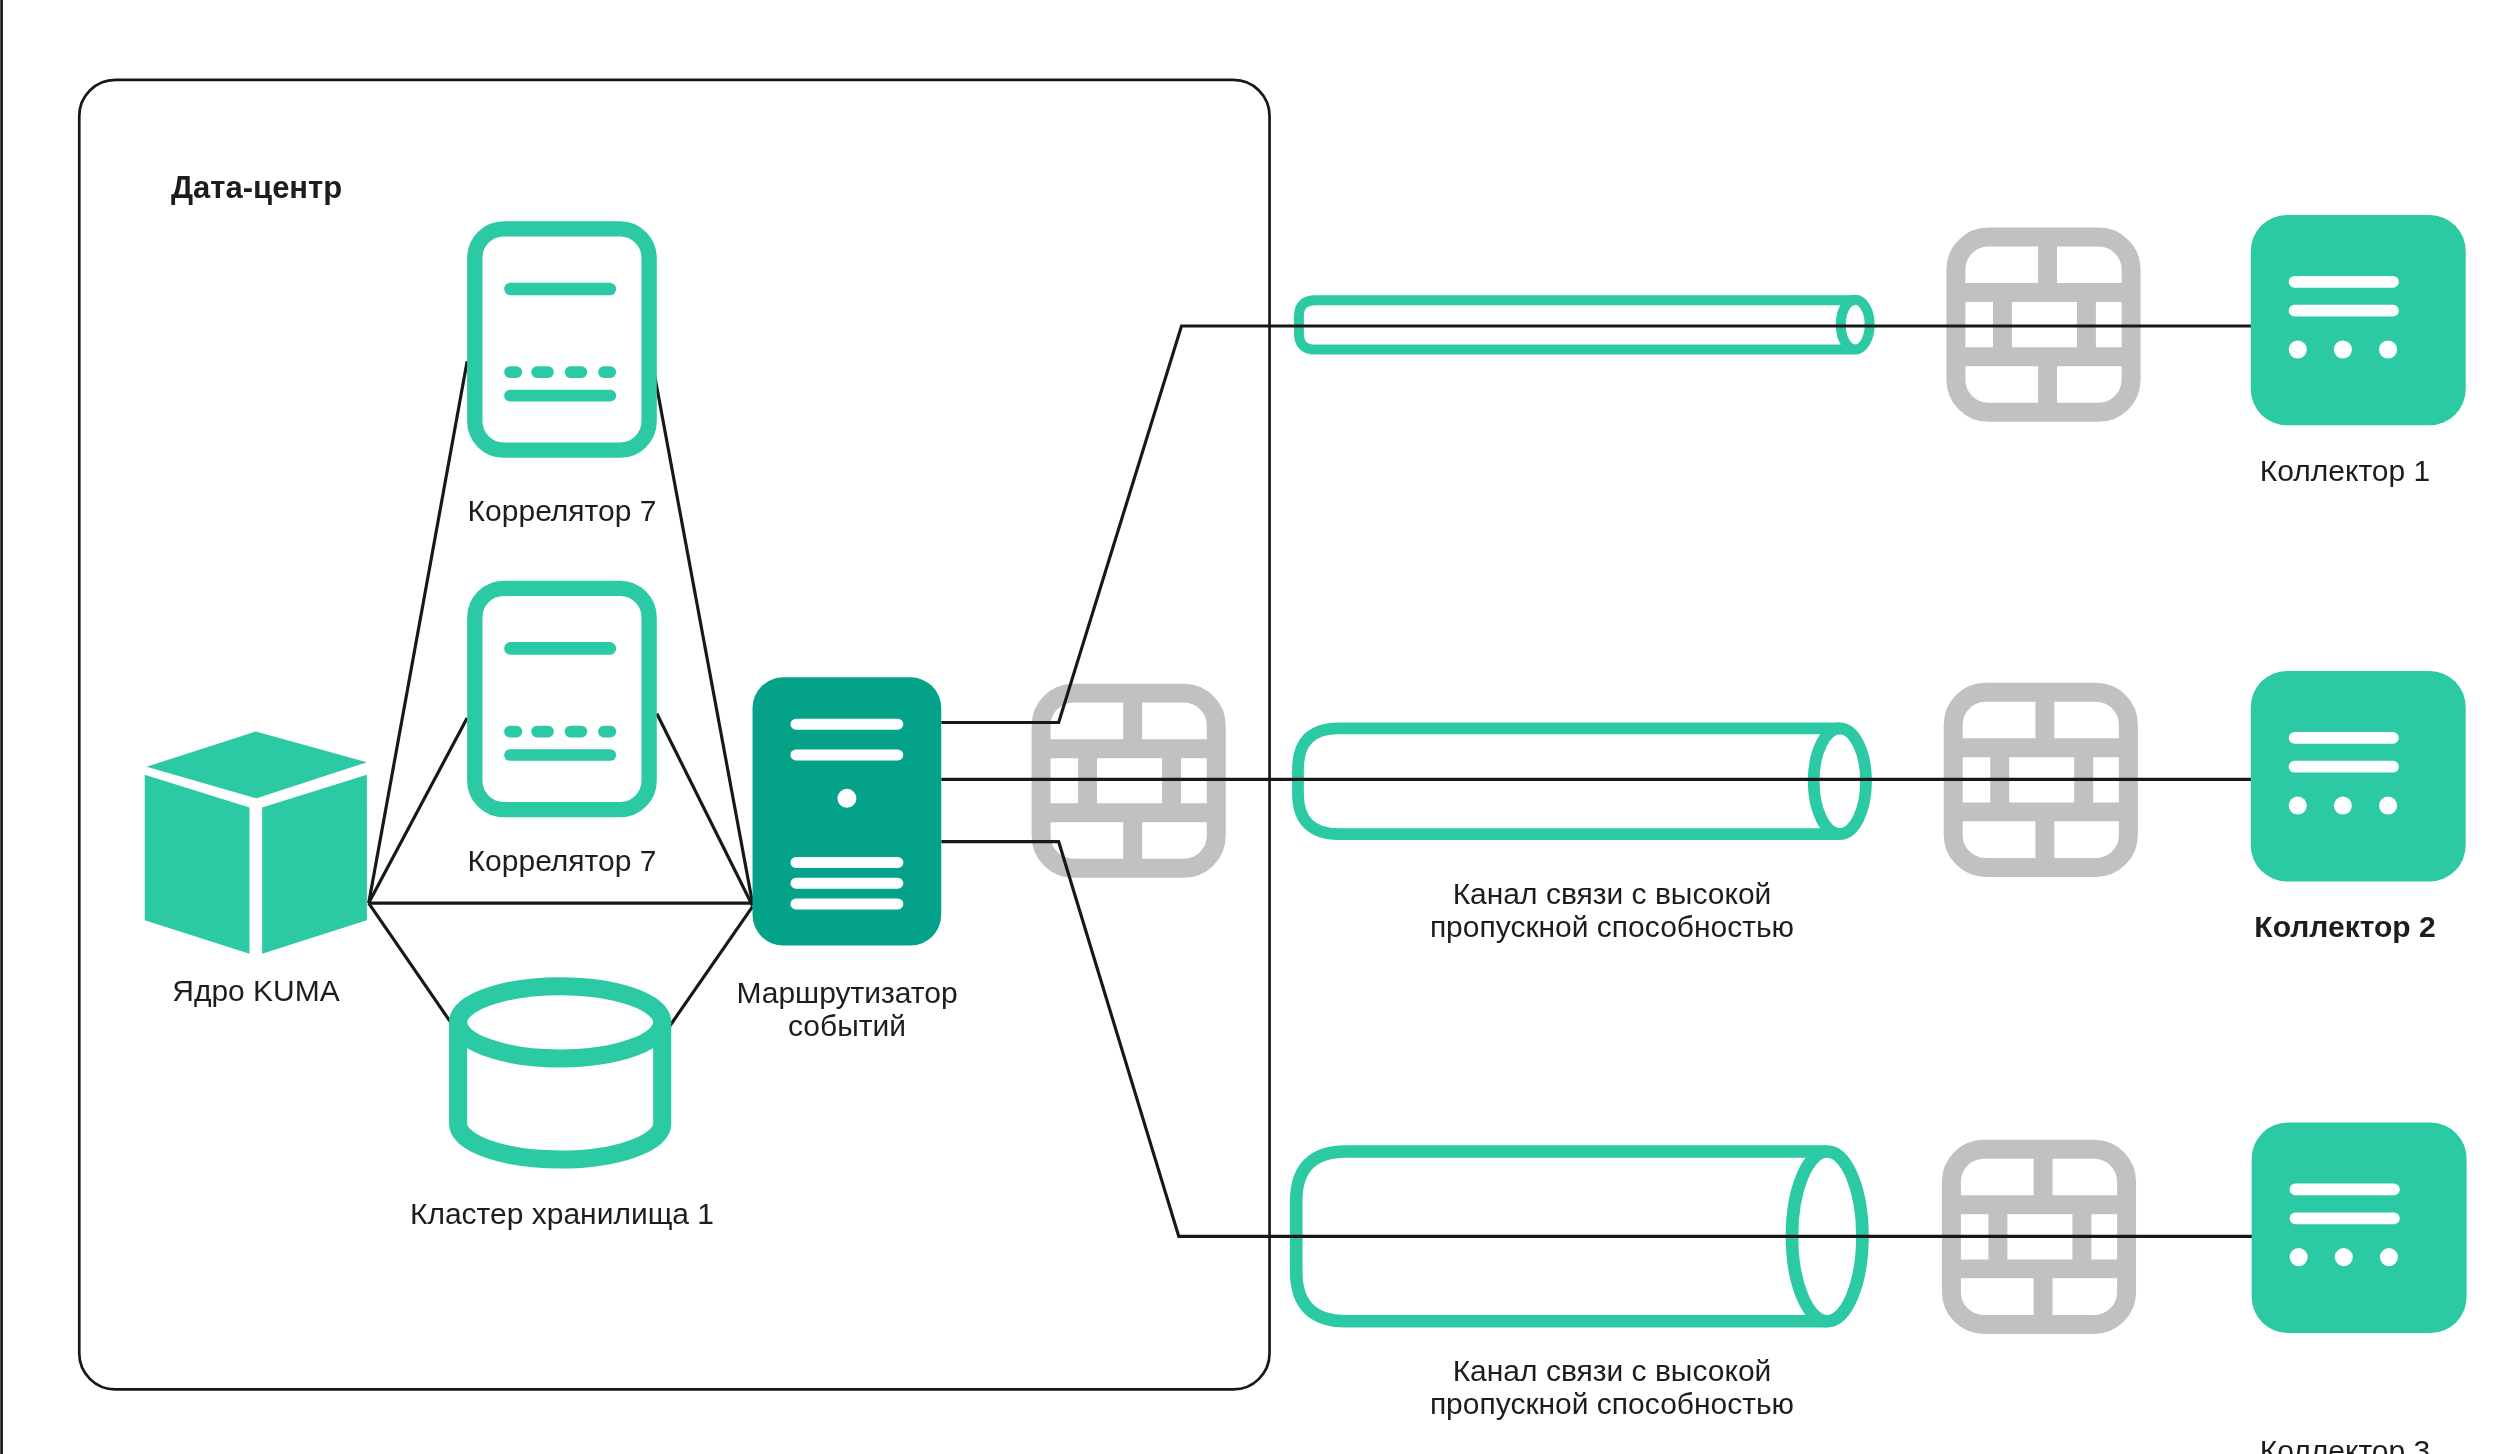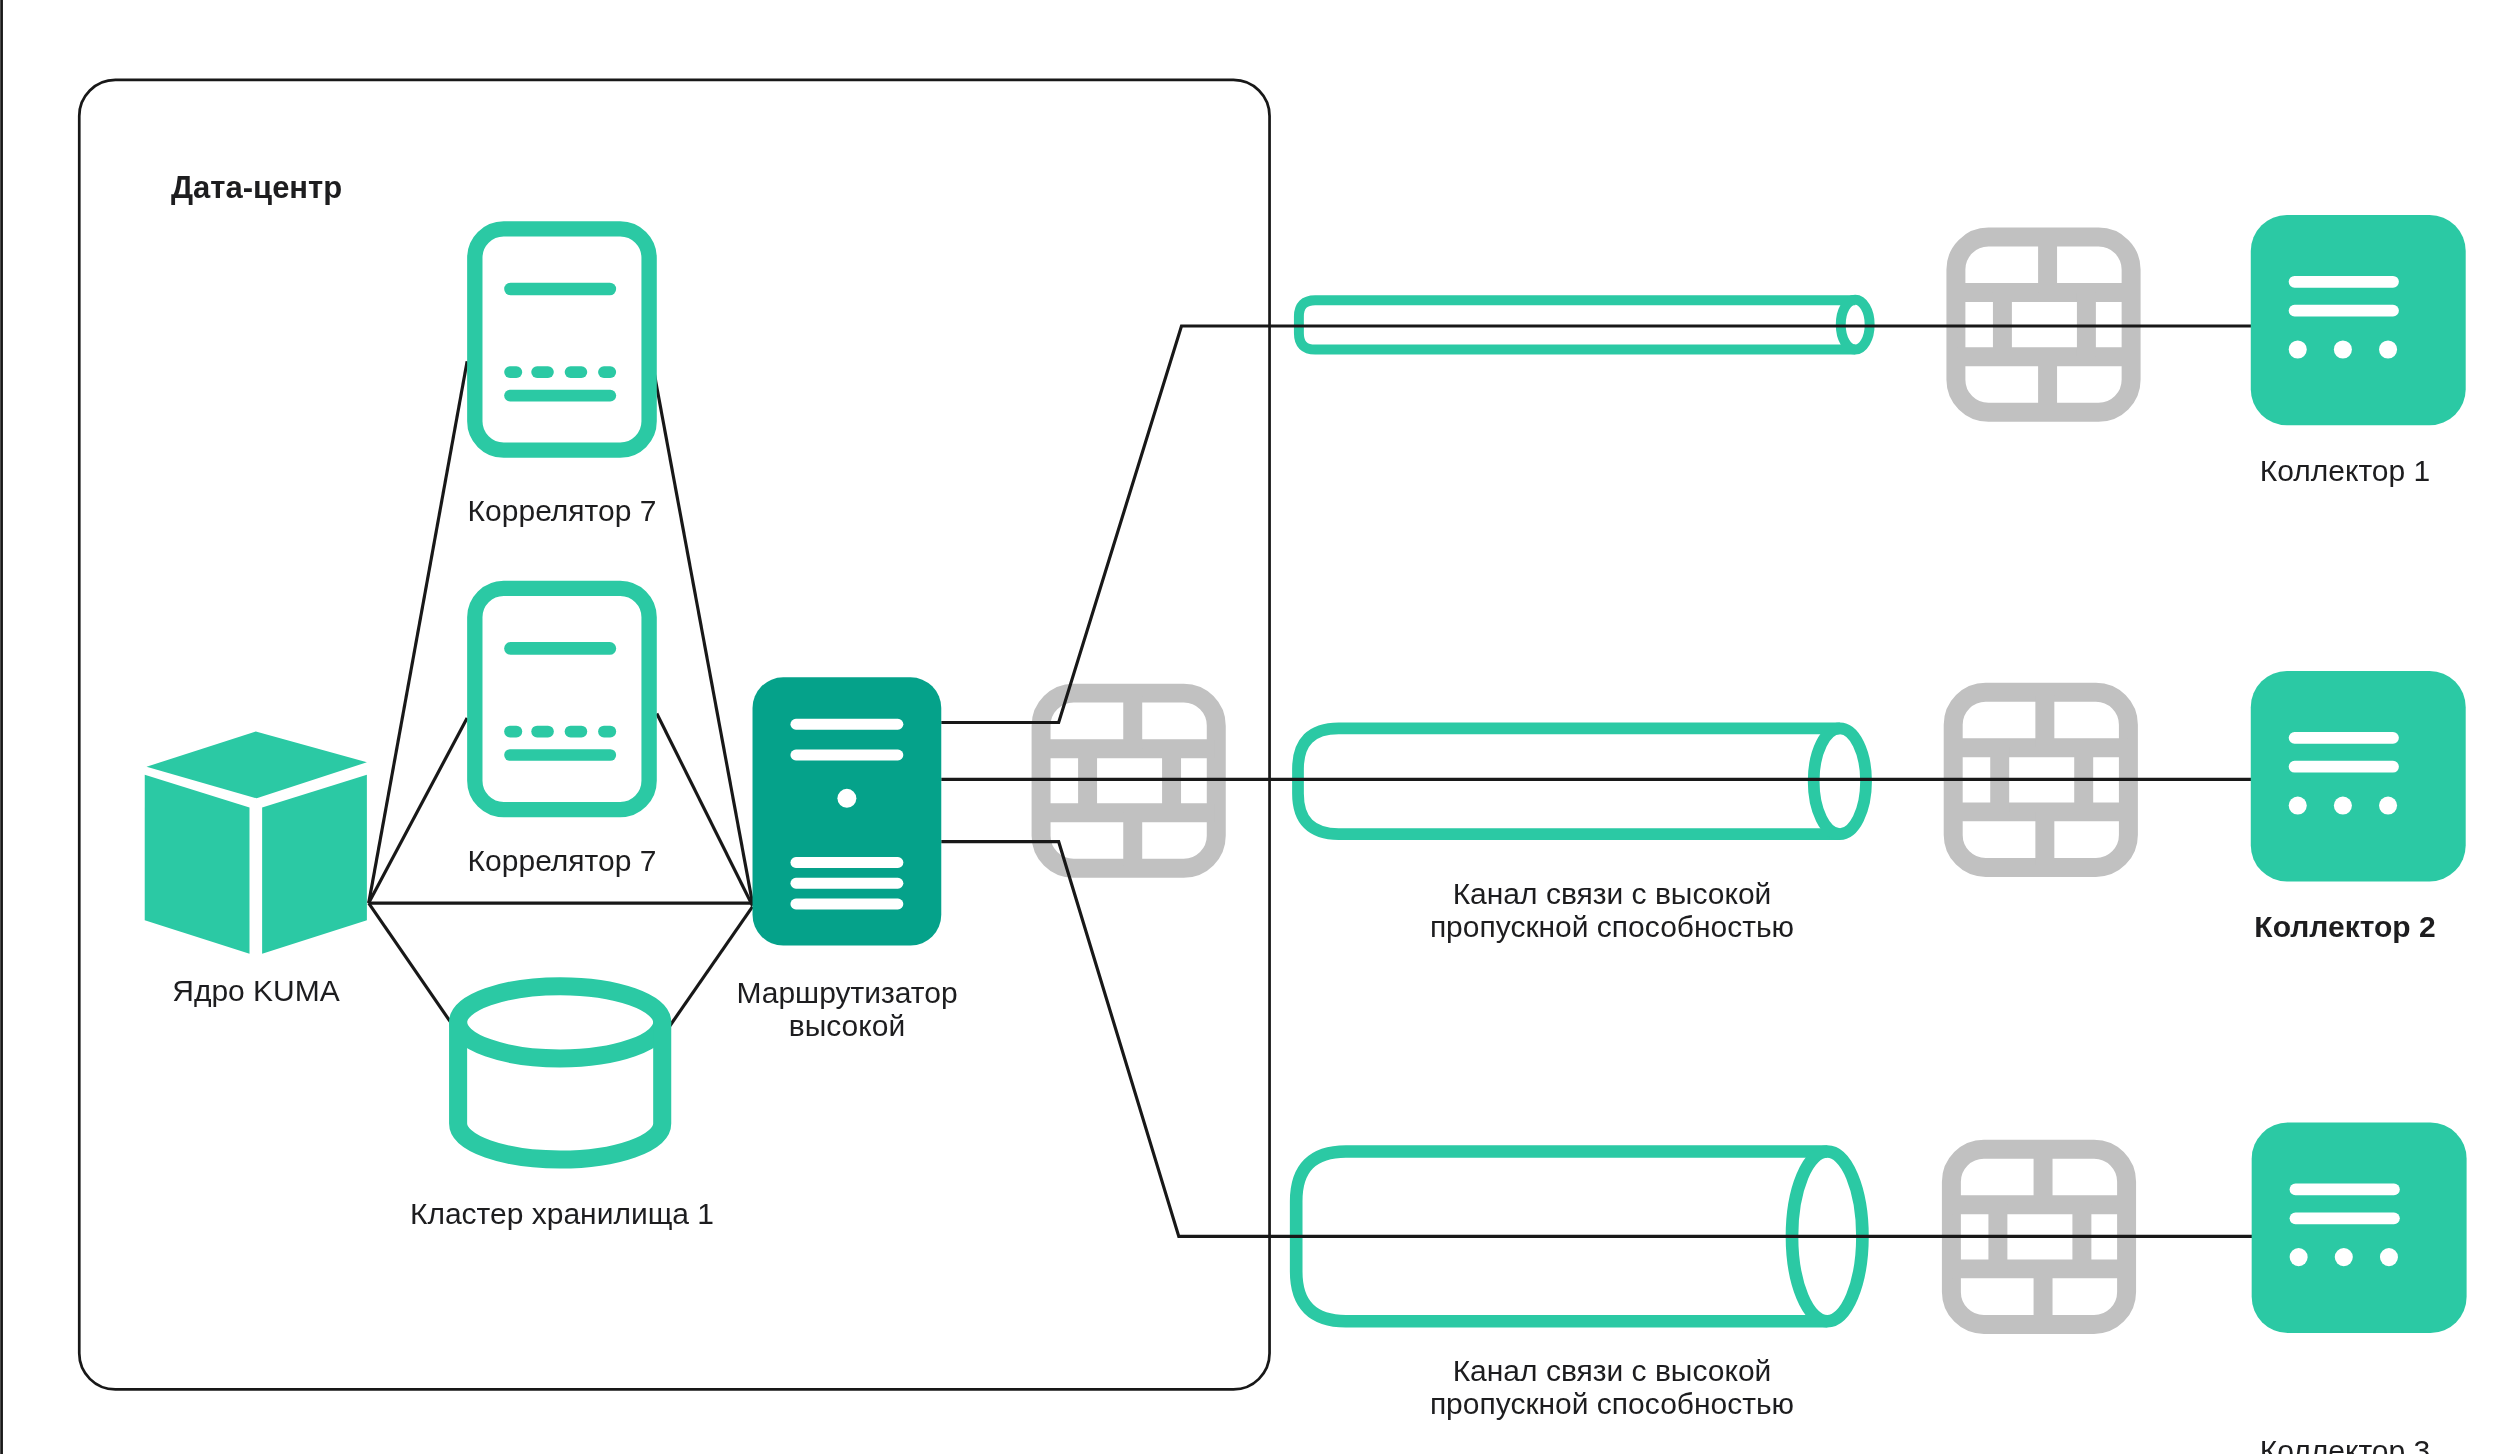--- a/index.html
+++ b/index.html
@@ -137,21 +137,21 @@
   <use href="#collector" x="2492" y="743"></use>
   <use href="#collector" x="2493" y="1243"></use>
 </svg>
 
 <div class="lbl title" style="left:171px;top:171px;">Дата-центр</div>
 
 <div class="lbl center" style="left:562px;top:510px;">Коррелятор 7</div>
 <div class="lbl center" style="left:562px;top:860px;">Коррелятор 7</div>
 <div class="lbl center" style="left:256px;top:990px;">Ядро KUMA</div>
 <div class="lbl center" style="left:562px;top:1213px;">Кластер хранилища 1</div>
-<div class="lbl hcenter wrap" style="left:847px;top:976px;width:253px;">Маршрутизатор высокой</div>
+<div class="lbl hcenter wrap" style="left:847px;top:976px;width:253px;">Маршрутизатор событий</div>
 
 <div class="lbl hcenter wrap" style="left:1612px;top:877px;width:388px;">Канал связи с высокой пропускной способностью</div>
 <div class="lbl hcenter wrap" style="left:1612px;top:1354px;width:388px;">Канал связи с высокой пропускной способностью</div>
 
 <div class="lbl center" style="left:2345px;top:470px;">Коллектор 1</div>
 <div class="lbl center" style="left:2345px;top:926px;font-weight:bold;">Коллектор 2</div>
 <div class="lbl center" style="left:2345px;top:1450px;">Коллектор 3</div>
 
 </div>
 

